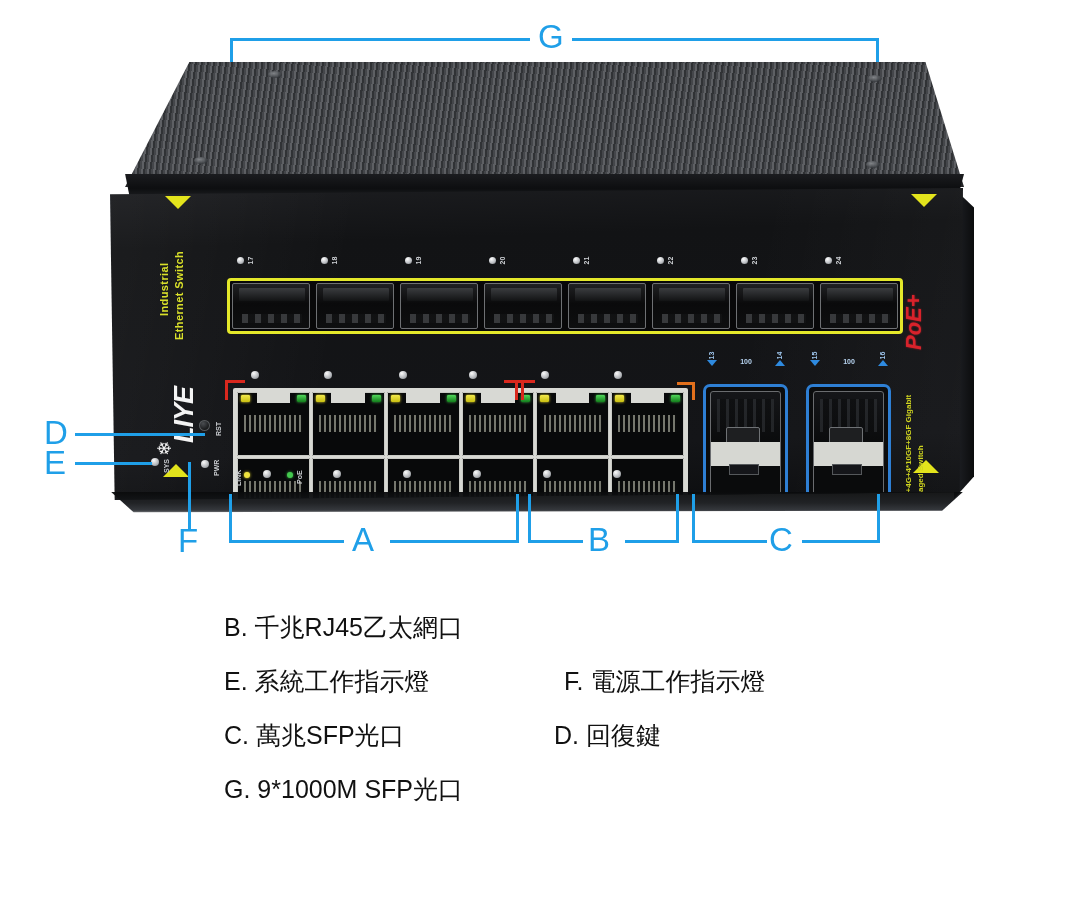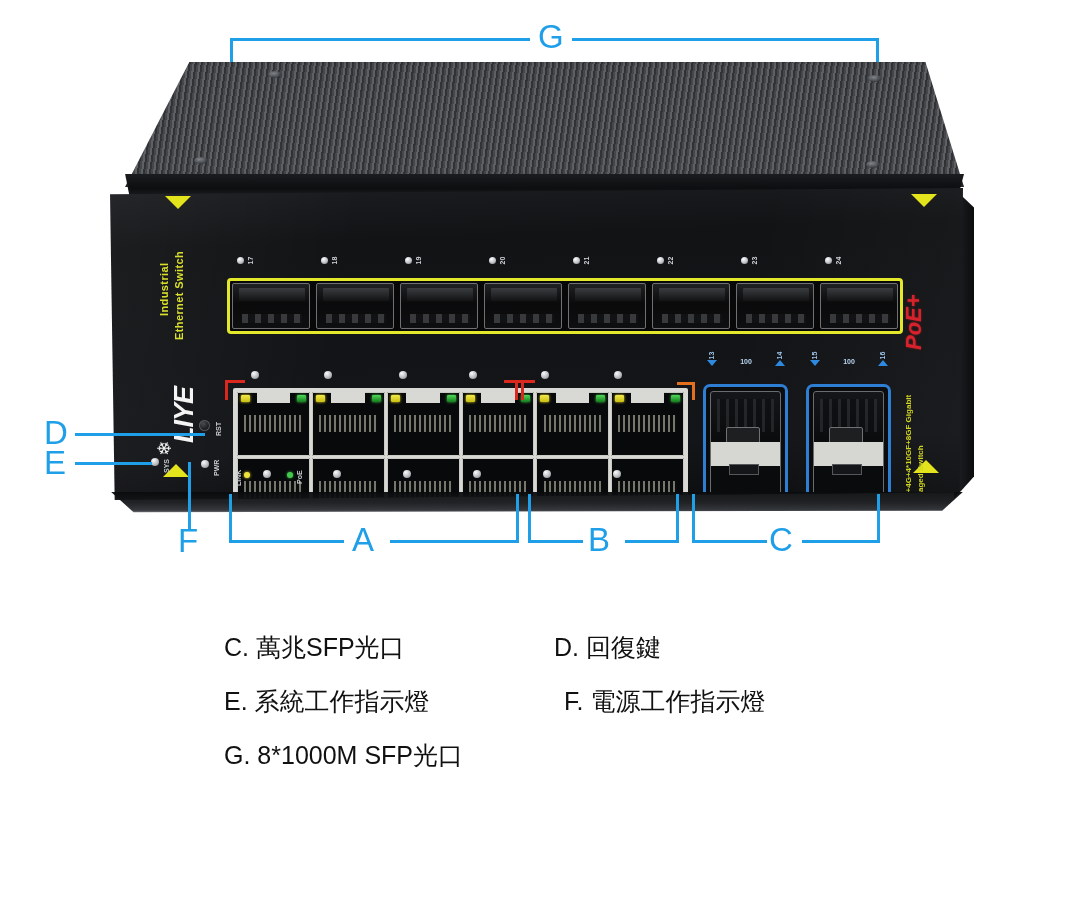--- a/index.html
+++ b/index.html
@@ -517,42 +517,46 @@
   <div class="callout-label" style="left:588px;top:523px;">B</div>
 
   <div class="callout-line callout-v" style="left:692px;top:494px;height:46px;"></div>
   <div class="callout-line callout-v" style="left:877px;top:494px;height:46px;"></div>
   <div class="callout-line callout-h" style="left:692px;top:540px;width:75px;"></div>
   <div class="callout-line callout-h" style="left:802px;top:540px;width:78px;"></div>
   <div class="callout-label" style="left:769px;top:523px;">C</div>
 
   <div id="legend">
     <div class="legend-row">
+      <div class="legend-item col2">
+        <span>B.</span>
+        <span>千兆RJ45乙太網口</span>
+      </div>
+    </div>
+    <div class="legend-row">
+      <div class="legend-item col1">
+        <span>E.</span>
+        <span>系統工作指示燈</span>
+      </div>
+      <div class="legend-item col2" style="padding-left:10px;">
+        <span>F.</span>
+        <span>電源工作指示燈</span>
+      </div>
     </div>
     <div class="legend-row">
       <div class="legend-item col1">
         <span>C.</span>
         <span>萬兆SFP光口</span>
       </div>
       <div class="legend-item col2">
         <span>D.</span>
         <span>回復鍵</span>
       </div>
     </div>
     <div class="legend-row">
       <div class="legend-item col1">
-        <span>E.</span>
-        <span>系統工作指示燈</span>
-      </div>
-      <div class="legend-item col2" style="padding-left:10px;">
-        <span>F.</span>
-        <span>電源工作指示燈</span>
-      </div>
-    </div>
-    <div class="legend-row">
-      <div class="legend-item col1">
         <span>G.</span>
-        <span>8*1000M SFP光口</span>
+        <span>9*1000M SFP光口</span>
       </div>
     </div>
   </div>
 
 </div>
 
 </body></html>

